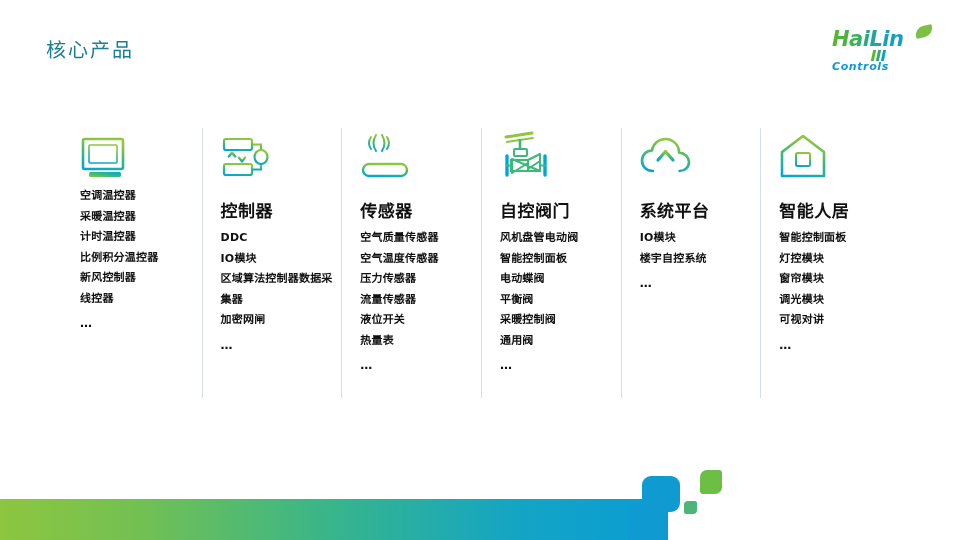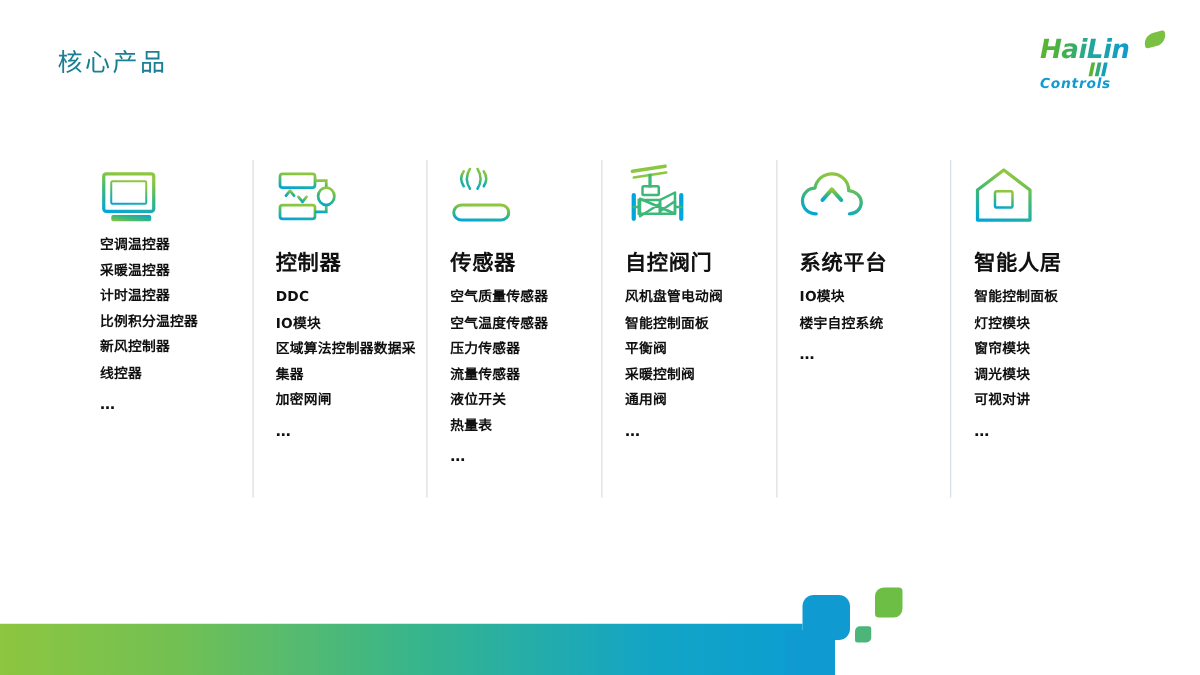--- a/index.html
+++ b/index.html
@@ -331,20 +331,21 @@
           <line x1="45" y1="26" x2="45" y2="45" stroke="#00a6db" stroke-width="3.4" stroke-linecap="round"></line>
           <line x1="6" y1="35.5" x2="12" y2="35.5" stroke="#3cb878" stroke-width="2"></line>
           <line x1="40" y1="35.5" x2="46" y2="35.5" stroke="#3cb878" stroke-width="2"></line>
           <path d="M28 30 L40 24 L40 41 L28 41 Z" fill="none" stroke="#3cb878" stroke-width="2" stroke-linejoin="round"></path>
         </svg>
       </div>
       <div class="col-title">自控阀门</div>
       <ul class="col-list">
         <li>风机盘管电动阀</li>
         <li>智能控制面板</li>
+        <li>电动蝶阀</li>
         <li>平衡阀</li>
         <li>采暖控制阀</li>
         <li>通用阀</li>
       </ul>
       <div class="col-ellipsis">…</div>
     </div>
 
     <div class="col">
       <div class="col-icon">
         <svg width="52" height="44" viewBox="0 0 52 44">

